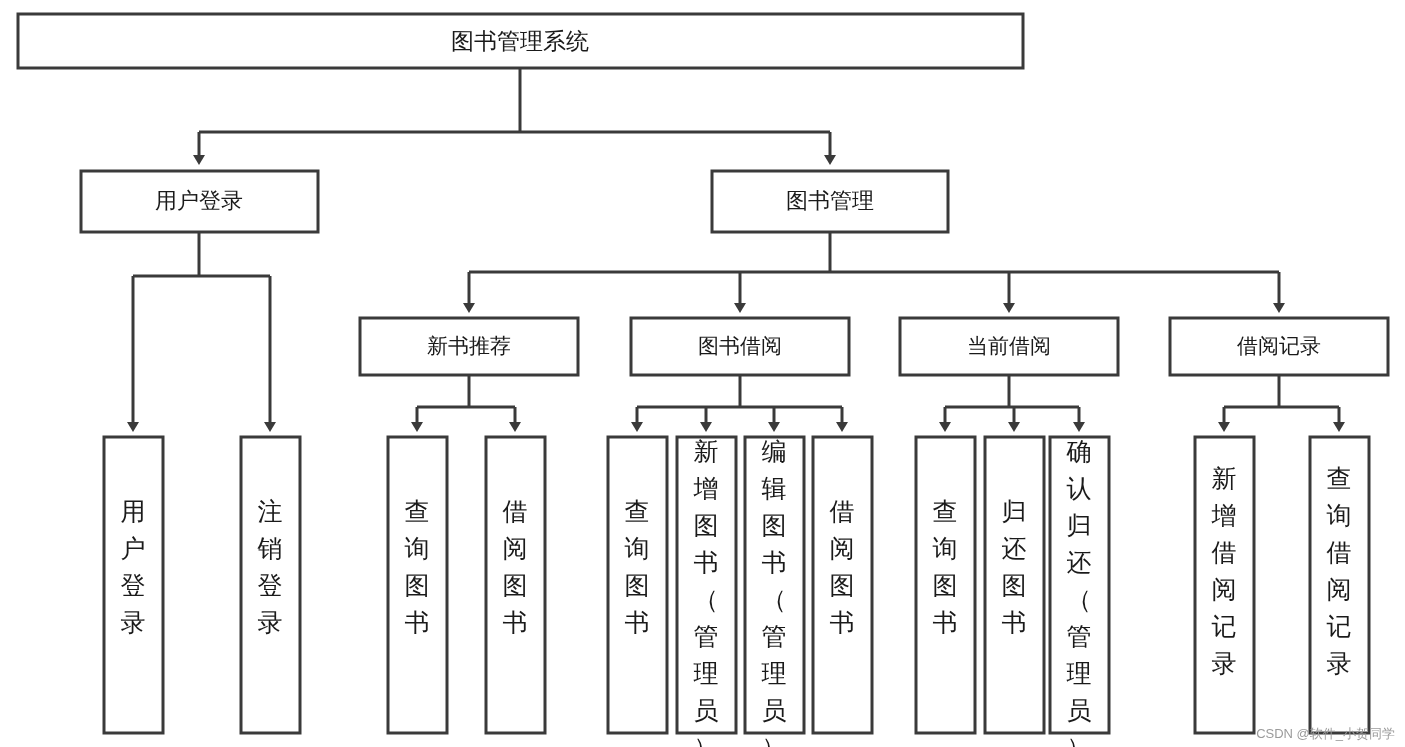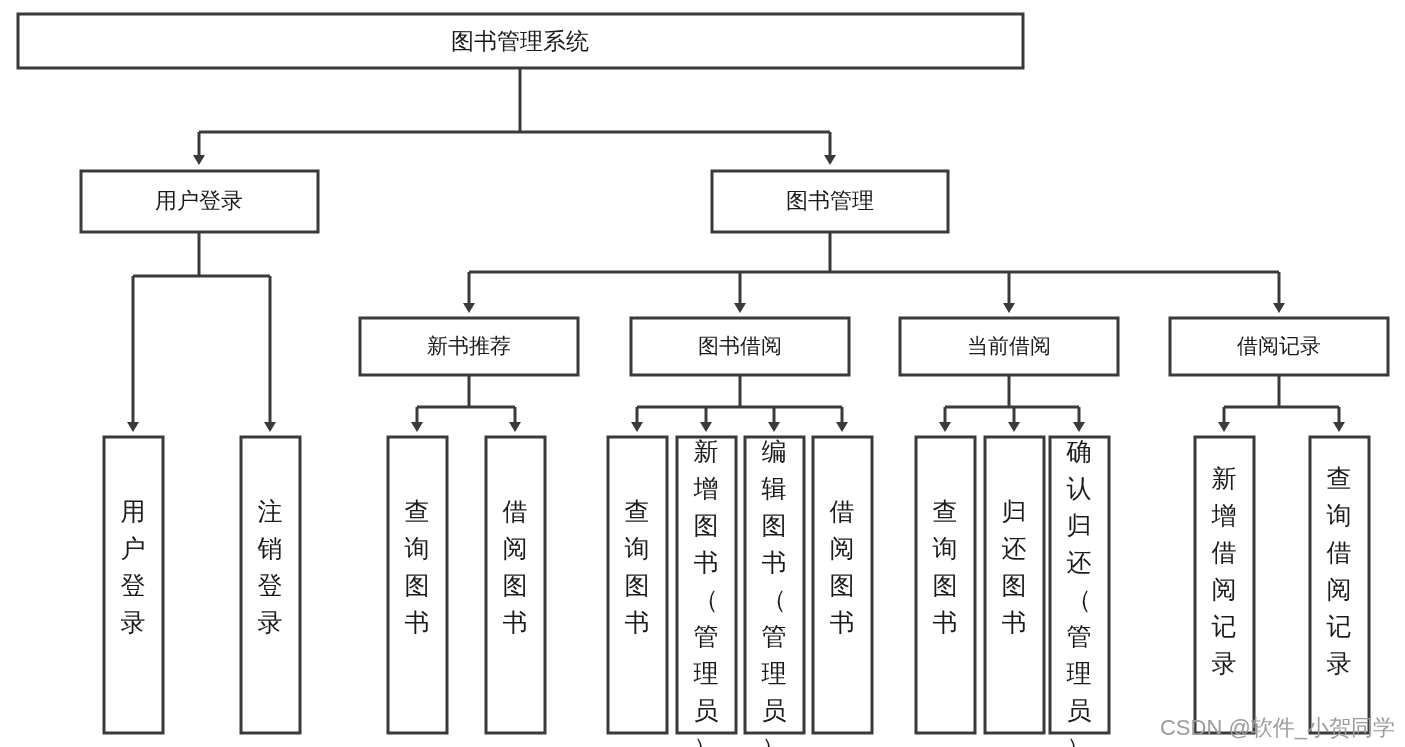--- a/index.html
+++ b/index.html
@@ -43,21 +43,21 @@
     stroke: #3a3a3a;
     stroke-width: 3;
     fill: none;
   }
   .arrowhead { fill: #3a3a3a; }
   .watermark {
     position: absolute;
     right: 10px;
     bottom: 4px;
     font-family: "Liberation Sans", "DejaVu Sans", sans-serif;
-    font-size: 22px;
+    font-size: 13px;
     color: #9b9b9b;
     white-space: nowrap;
     pointer-events: none;
   }
 </style>
 </head>
 <body>
 
 <svg id="diagram" viewBox="0 0 1405 747" xmlns="http://www.w3.org/2000/svg">
 

